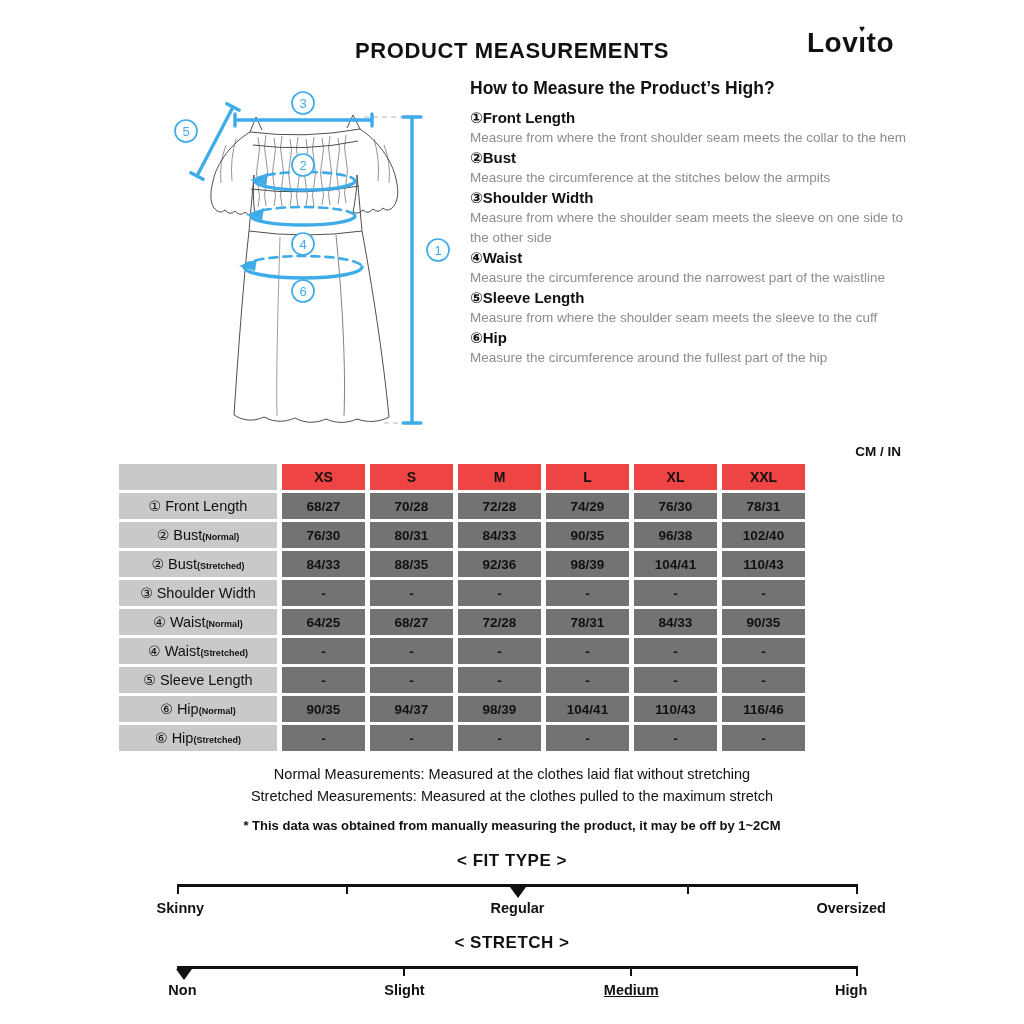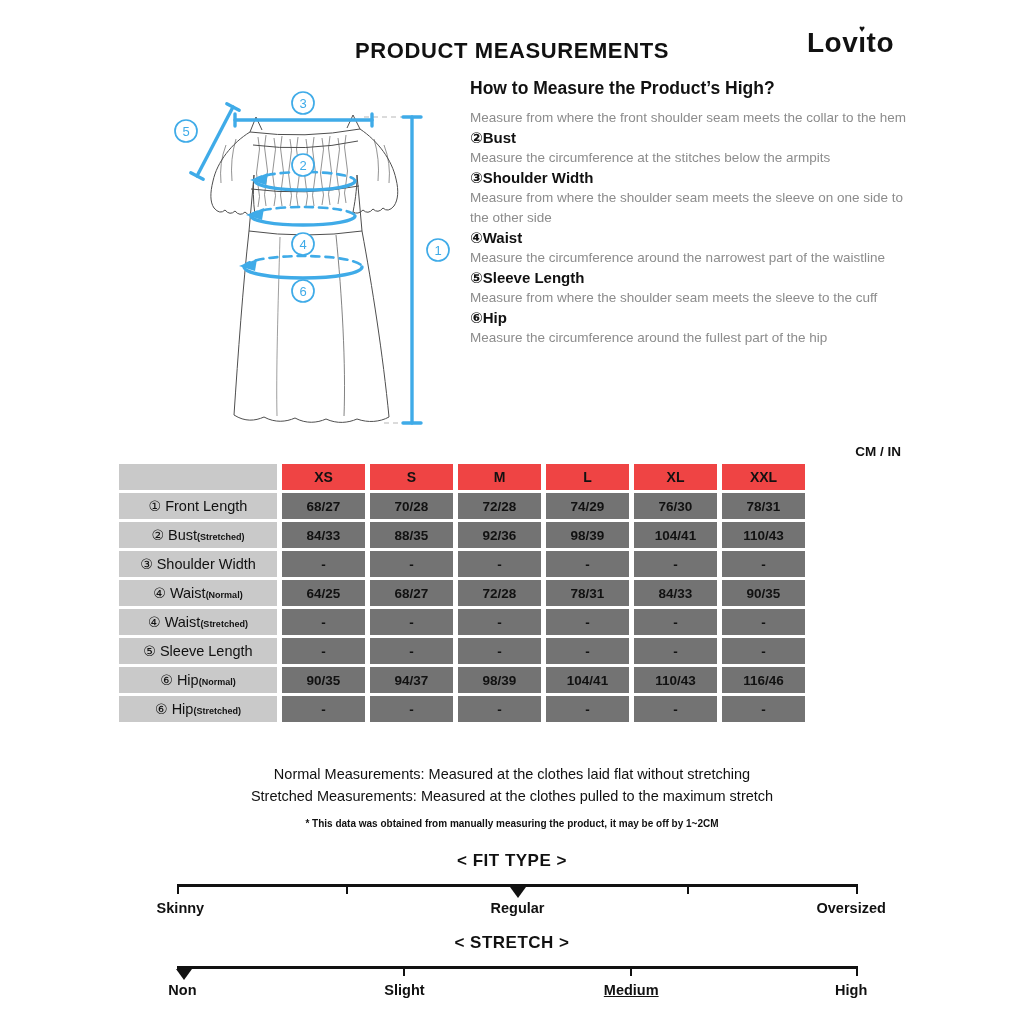--- a/index.html
+++ b/index.html
@@ -26,21 +26,21 @@
   table.size th,table.size td{height:26px;padding:0;text-align:center;vertical-align:middle;}
   table.size th{background:#ef4444;font-size:14px;font-weight:700;width:83px;}
   table.size th.corner{width:158px;background:#c9c9c9;}
   td.rowlabel{background:#c9c9c9;width:158px;text-align:left;padding-left:11px;
               font-size:14.5px;font-weight:400;white-space:nowrap;}
   td.rowlabel .cnum{font-family:"DejaVu Sans",sans-serif;font-size:14px;margin-right:4px;}
   td.rowlabel .sub{font-size:9px;font-weight:700;}
   td.val{background:#737373;font-size:13.5px;font-weight:700;}
 
   .note{position:absolute;left:0;width:1024px;text-align:center;font-size:14.5px;font-weight:500;}
-  .disclaimer{position:absolute;left:0;width:1024px;text-align:center;font-size:10px;font-weight:600;}
+  .disclaimer{position:absolute;left:0;width:1024px;text-align:center;font-size:13px;font-weight:600;}
 
   .scale-title{position:absolute;left:0;width:1024px;text-align:center;font-size:17px;font-weight:800;letter-spacing:.5px;}
   .scale{position:absolute;left:177px;width:681px;height:40px;}
   .scale .bar{position:absolute;left:0;top:0;width:100%;height:3px;background:#111;}
   .scale .tick{position:absolute;top:0;width:2px;height:10px;background:#111;transform:translateX(-50%);}
   .scale .pointer{position:absolute;top:3px;width:0;height:0;transform:translateX(-50%);
                   border-left:8px solid transparent;border-right:8px solid transparent;
                   border-top:11px solid #111;}
   .scale .slabel{position:absolute;top:16px;transform:translateX(-50%);
                  font-size:14.5px;font-weight:700;white-space:nowrap;}
@@ -138,20 +138,21 @@
       <circle cx="46" cy="46" r="11" fill="#fff" stroke="#3FABE8" stroke-width="1.7"></circle>
       <text x="46" y="50.5" fill="#3FABE8">5</text>
       <circle cx="163" cy="206" r="11" fill="#fff" stroke="#3FABE8" stroke-width="1.7"></circle>
       <text x="163" y="210.5" fill="#3FABE8">6</text>
     </g>
   </svg>
 
   <div class="howto">
     <div class="howto-title">How to Measure the Product’s High?</div>
 
+    <div class="h-item-label"><span class="cnum-inline">①</span><span>Front Length</span></div>
     <div class="h-item-desc">Measure from where the front shoulder seam meets the collar to the hem</div>
 
     <div class="h-item-label"><span class="cnum-inline">②</span><span>Bust</span></div>
     <div class="h-item-desc">Measure the circumference at the stitches below the armpits</div>
 
     <div class="h-item-label"><span class="cnum-inline">③</span><span>Shoulder Width</span></div>
     <div class="h-item-desc">Measure from where the shoulder seam meets the sleeve on one side to the other side</div>
 
     <div class="h-item-label"><span class="cnum-inline">④</span><span>Waist</span></div>
     <div class="h-item-desc">Measure the circumference around the narrowest part of the waistline</div>
@@ -179,20 +180,29 @@
     </thead>
     <tbody>
       <tr>
         <td class="rowlabel"><span class="cnum">①</span><span>Front Length</span><span class="sub"></span></td>
         <td class="val">68/27</td>
         <td class="val">70/28</td>
         <td class="val">72/28</td>
         <td class="val">74/29</td>
         <td class="val">76/30</td>
         <td class="val">78/31</td>
+      </tr>
+      <tr>
+        <td class="rowlabel"><span class="cnum">②</span><span>Bust</span><span class="sub">(Normal)</span></td>
+        <td class="val">76/30</td>
+        <td class="val">80/31</td>
+        <td class="val">84/33</td>
+        <td class="val">90/35</td>
+        <td class="val">96/38</td>
+        <td class="val">102/40</td>
       </tr>
       <tr>
         <td class="rowlabel"><span class="cnum">②</span><span>Bust</span><span class="sub">(Stretched)</span></td>
         <td class="val">84/33</td>
         <td class="val">88/35</td>
         <td class="val">92/36</td>
         <td class="val">98/39</td>
         <td class="val">104/41</td>
         <td class="val">110/43</td>
       </tr>

